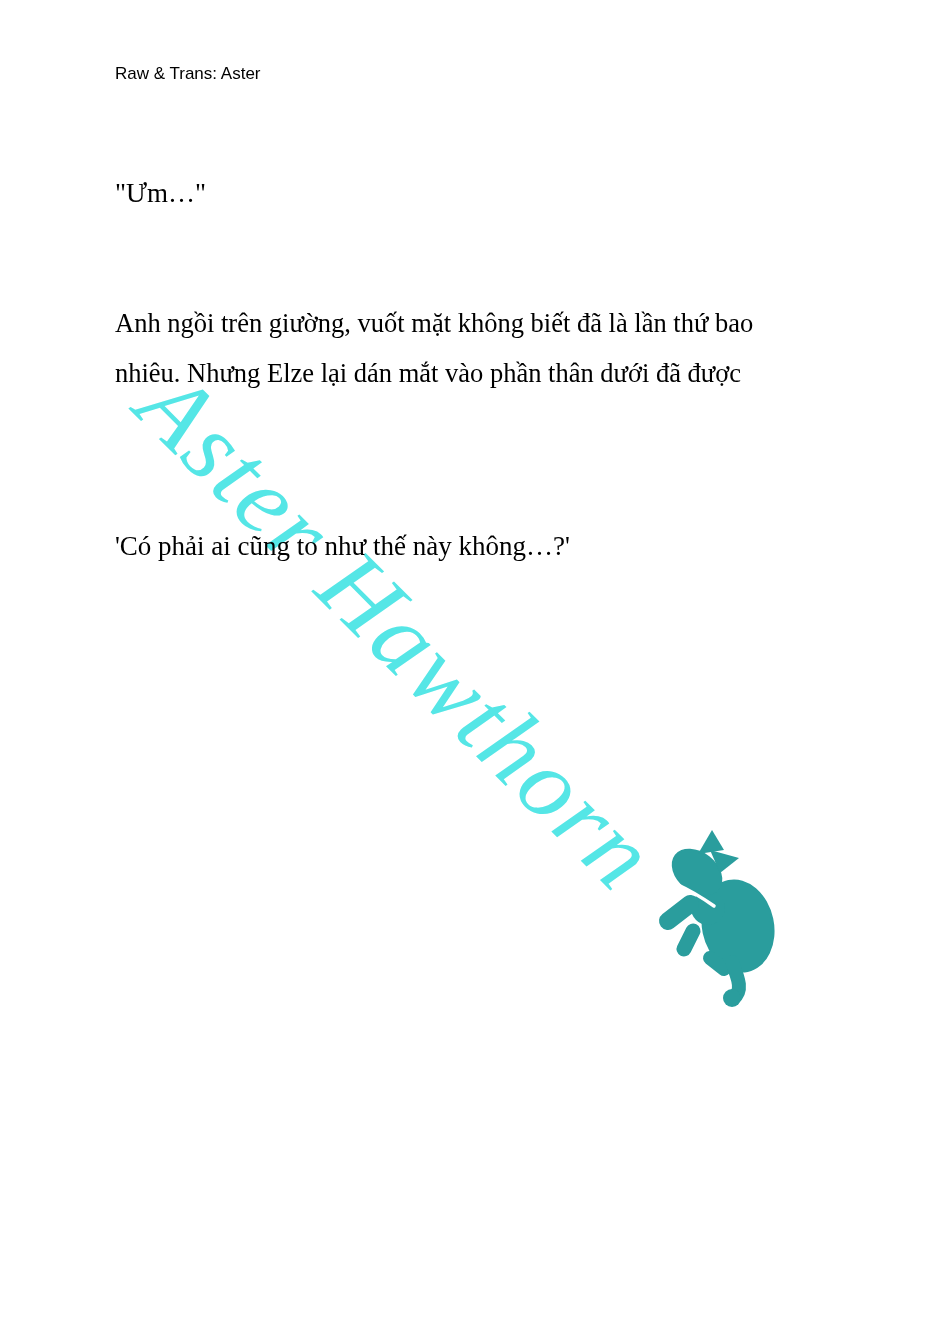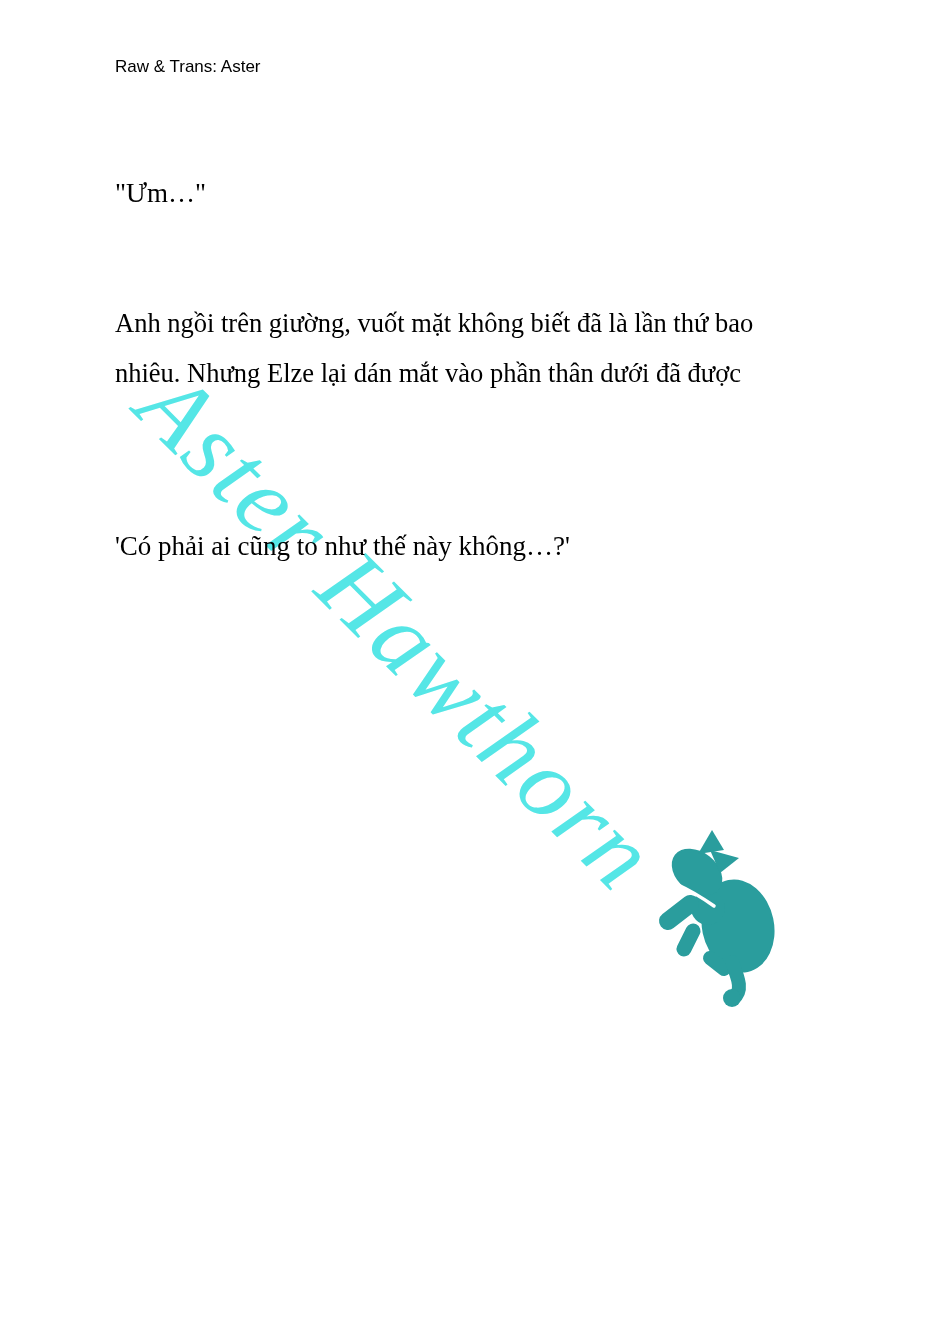--- a/index.html
+++ b/index.html
@@ -38,21 +38,21 @@
     font-size: 100px;
     letter-spacing: 3px;
     color: #55e6e6; 
   }
 
   .text-layer { position: absolute; inset: 0; z-index: 2; }
 
   .credit {
     position: absolute;
     left: 115px;
-    top: 56px;
+    top: 63px;
     font-family: "Liberation Sans", sans-serif;
     font-size: 17px;
     line-height: 22px;
     white-space: nowrap;
   }
   .dialogue {
     position: absolute;
     left: 115px;
     top: 176px;
     font-size: 27px;

